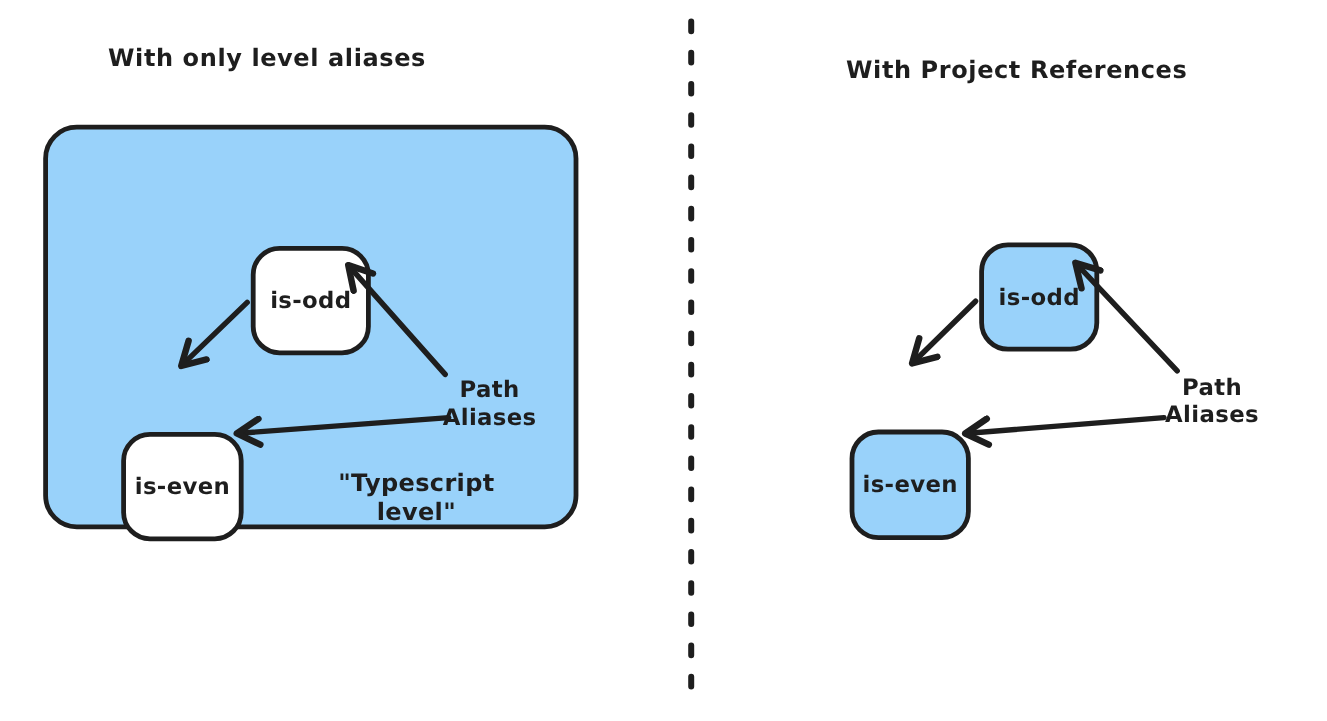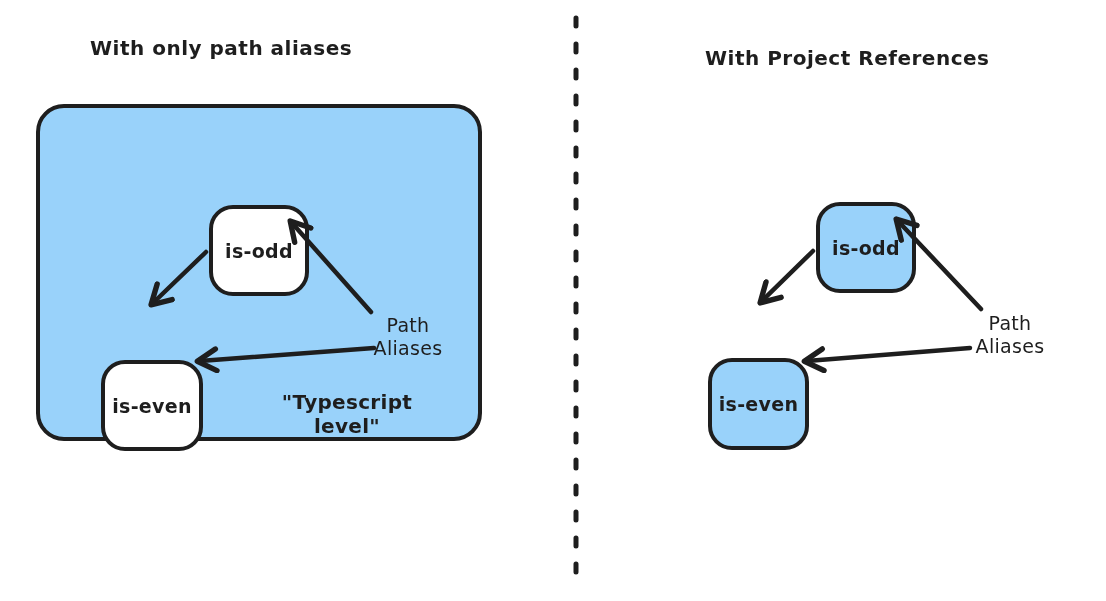--- a/index.html
+++ b/index.html
@@ -56,21 +56,21 @@
 
   #left-is-odd   { left: 209px; top: 161px; width: 92px;  height: 83px; }
   #left-is-even  { left: 101px; top: 316px; width: 94px;  height: 83px; }
   #right-is-odd  { left: 816px; top: 158px; width: 92px;  height: 83px; }
   #right-is-even { left: 708px; top: 314px; width: 93px;  height: 84px; }
 
   .annotation {
     position: absolute;
     text-align: center;
     font-size: 19px;
-    font-weight: normal;
+    font-weight: bold;
     letter-spacing: 0.3px;
     line-height: 23px;
   }
   #left-path-aliases  { left: 348px; top: 314px; width: 120px; }
   #right-path-aliases { left: 950px; top: 312px; width: 120px; }
 
   .container-caption {
     position: absolute;
     left: 247px;
     top: 390px;
@@ -86,21 +86,21 @@
     left: 0;
     top: 0;
     pointer-events: none;
   }
 </style>
 </head>
 <body>
 
 <div class="canvas">
 
-  <div class="panel-title" id="left-title">With only path aliases</div>
+  <div class="panel-title" id="left-title">With only level aliases</div>
 
   <div class="container-rect"></div>
 
   <div class="node-box node-white" id="left-is-odd">
     <span>is-odd</span>
   </div>
 
   <div class="node-box node-white" id="left-is-even">
     <span>is-even</span>
   </div>

